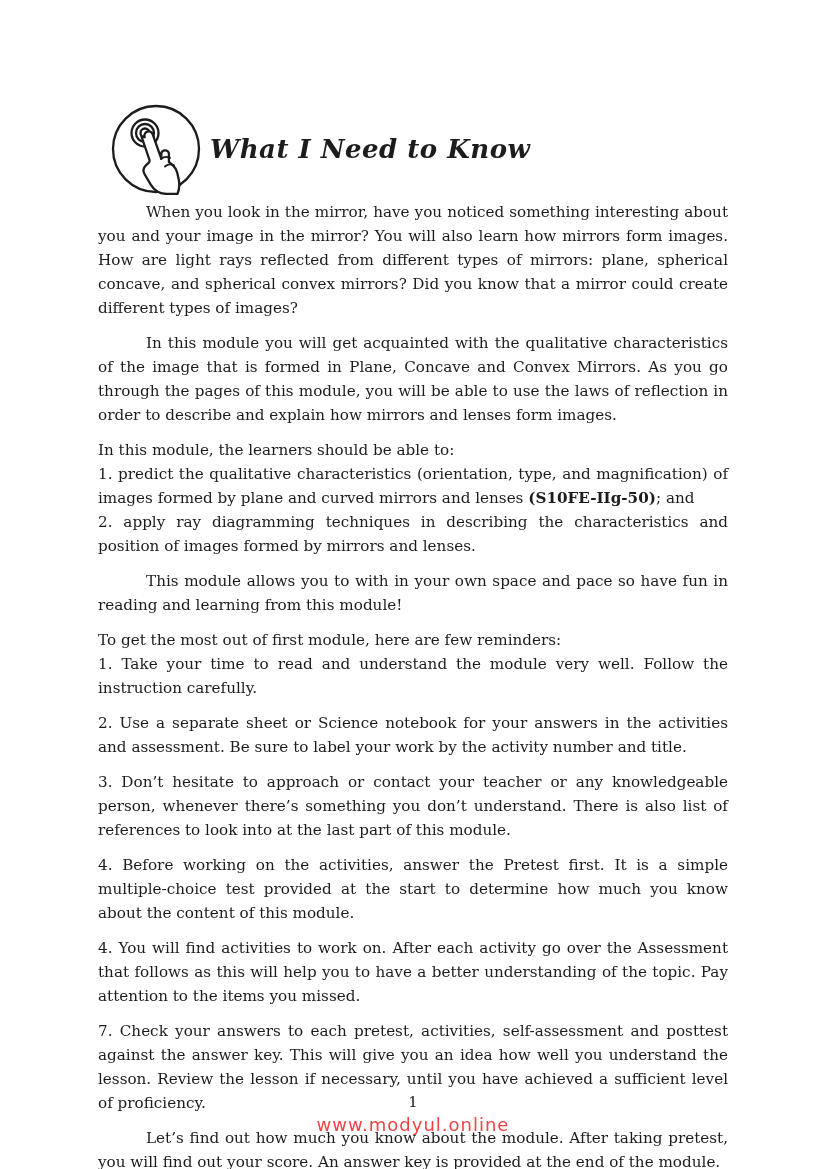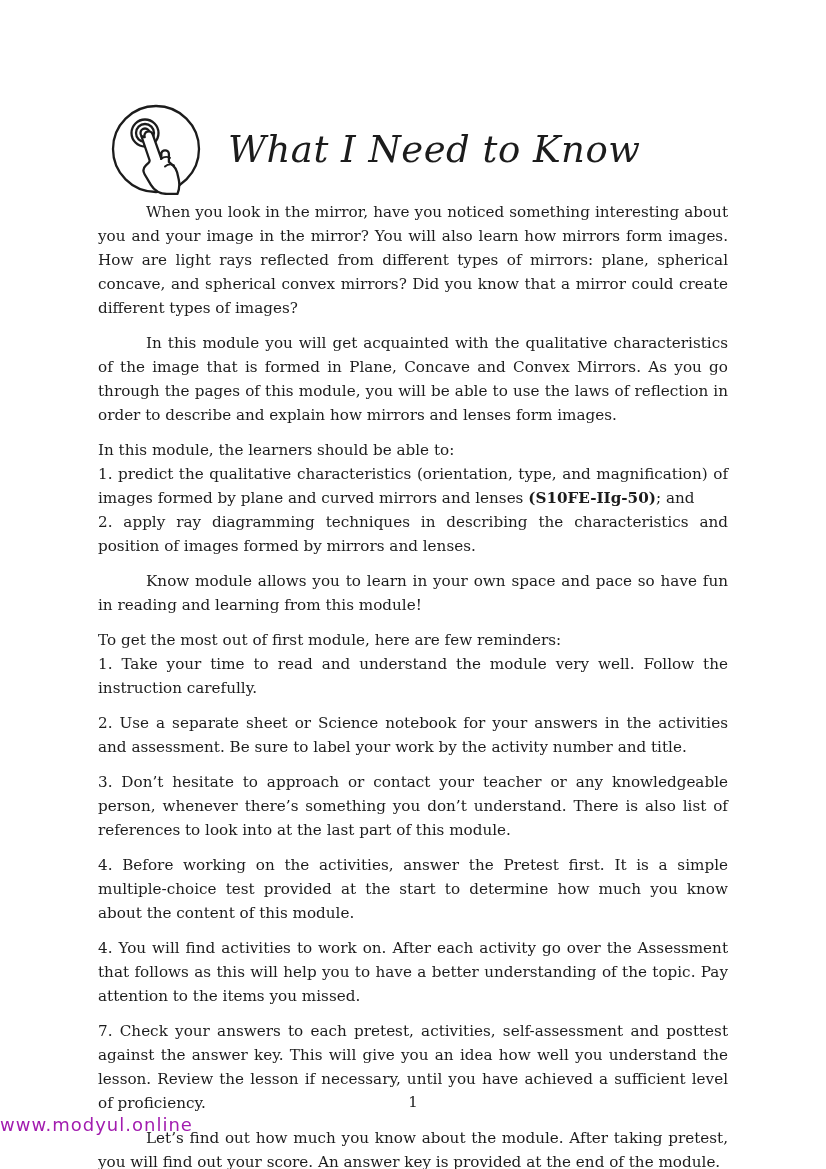--- a/index.html
+++ b/index.html
@@ -15,23 +15,23 @@
   .header {
     position: absolute;
     top: 103px;
     left: 110px;
     display: flex;
     align-items: center;
   }
   .icon-wrap { width: 92px; height: 92px; flex: 0 0 auto; }
   .icon-wrap svg { display: block; width: 92px; height: 92px; }
   .title {
-    margin-left: 26px;
-    font-size: 37px;
-    font-weight: normal;
+    margin-left: 8px;
+    font-size: 26px;
+    font-weight: bold;
     font-style: italic;
     letter-spacing: 0.5px;
     white-space: nowrap;
   }
   .content {
     position: absolute;
     top: 200px;
     left: 98px;
     width: 630px;
     font-size: 15.2px;
@@ -49,25 +49,25 @@
     width: 100%;
     text-align: center;
     font-size: 15px;
     color: #1c1c1c;
   }
   .watermark {
     position: absolute;
     top: 1114px;
     left: 0;
     width: 100%;
-    text-align: left;
+    text-align: center;
     font-family: "DejaVu Sans", "Liberation Sans", sans-serif;
     font-size: 18px;
     letter-spacing: 1px;
-    color: #a21caf;
+    color: #ef4444;
   }
 </style>
 </head>
 <body>
 
 <div class="page">
 
   <div class="header">
     <div class="icon-wrap">
       <svg viewBox="0 0 90 92" xmlns="http://www.w3.org/2000/svg" aria-hidden="true">
@@ -86,21 +86,21 @@
   </div>
 
   <div class="content">
     <p class="indent">When you look in the mirror, have you noticed something interesting about you and your image in the mirror? You will also learn how mirrors form images. How are light rays reflected from different types of mirrors: plane, spherical concave, and spherical convex mirrors? Did you know that a mirror could create different types of images?</p>
     <p class="indent">In this module you will get acquainted with the qualitative characteristics of the image that is formed in Plane, Concave and Convex Mirrors. As you go through the pages of this module, you will be able to use the laws of reflection in order to describe and explain how mirrors and lenses form images.</p>
 
     <p class="tight">In this module, the learners should be able to:</p>
     <p class="tight"><span>1. predict the qualitative characteristics (orientation, type, and magnification) of images formed by plane and curved mirrors and lenses </span><span class="bold">(S10FE-IIg-50)</span><span>; and</span></p>
     <p>2. apply ray diagramming techniques in describing the characteristics and position of images formed by mirrors and lenses.</p>
 
-    <p class="indent">Know module allows you to learn in your own space and pace so have fun in reading and learning from this module!</p>
+    <p class="indent">This module allows you to with in your own space and pace so have fun in reading and learning from this module!</p>
 
     <p class="tight">To get the most out of first module, here are few reminders:</p>
     <p>1. Take your time to read and understand the module very well. Follow the instruction carefully.</p>
     <p>2. Use a separate sheet or Science notebook for your answers in the activities and assessment. Be sure to label your work by the activity number and title.</p>
     <p>3. Don’t hesitate to approach or contact your teacher or any knowledgeable person, whenever there’s something you don’t understand. There is also list of references to look into at the last part of this module.</p>
     <p>4. Before working on the activities, answer the Pretest first. It is a simple multiple-choice test provided at the start to determine how much you know about the content of this module.</p>
     <p>4. You will find activities to work on. After each activity go over the Assessment that follows as this will help you to have a better understanding of the topic. Pay attention to the items you missed.</p>
     <p>7. Check your answers to each pretest, activities, self-assessment and posttest against the answer key. This will give you an idea how well you understand the lesson. Review the lesson if necessary, until you have achieved a sufficient level of proficiency.</p>
 
     <p class="indent">Let’s find out how much you know about the module. After taking pretest, you will find out your score. An answer key is provided at the end of the module.</p>

